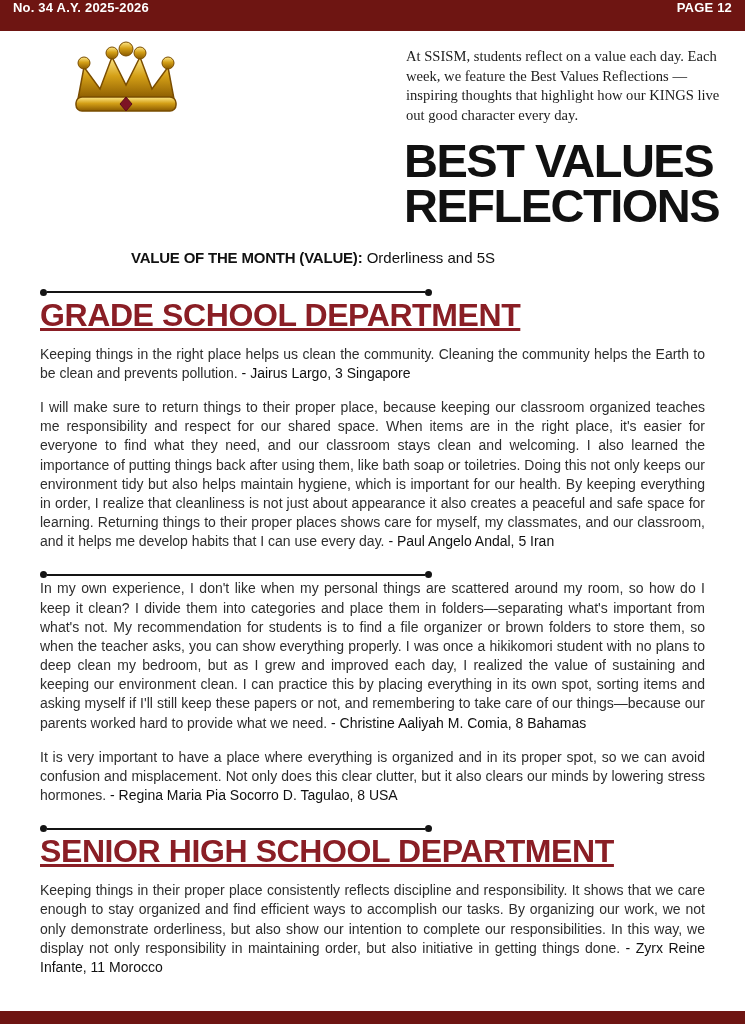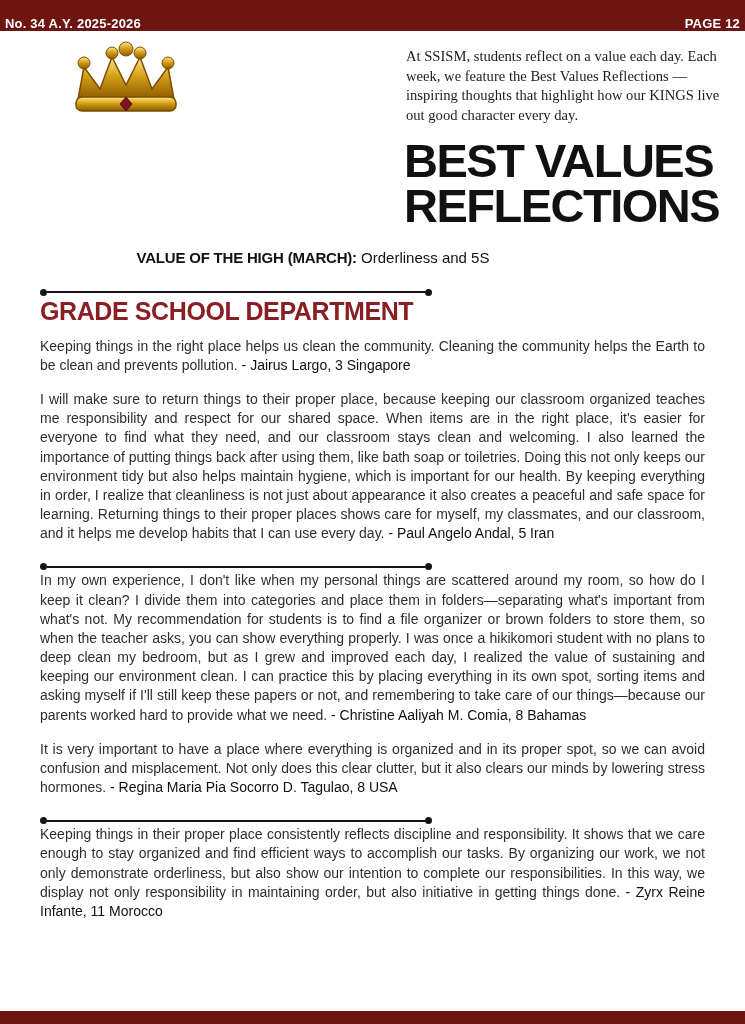--- a/index.html
+++ b/index.html
@@ -9,22 +9,22 @@
   }
   *{margin:0;padding:0;box-sizing:border-box;}
   html,body{background:#ffffff;}
   body{
     width:745px;height:1024px;position:relative;overflow:hidden;
     font-family:"Liberation Sans",sans-serif;
   }
   
   .topbar{
     height:31px;background:var(--maroon);color:#fff;
-    display:flex;align-items:flex-end;justify-content:space-between;
-    padding:0 5px;font-size:13px;font-weight:bold;letter-spacing:.2px;
+    display:flex;align-items:flex-start;justify-content:space-between;
+    padding:0 13px;font-size:13px;font-weight:bold;letter-spacing:.2px;
   }
   
   .masthead{display:flex;padding:12px 22px 0 8px;}
   .logo-wrap{position:relative;width:392px;height:178px;flex:none;}
   .logo-text{
     position:absolute;left:4px;bottom:-6px;
     font-family:"DejaVu Serif","Liberation Serif",serif;
     font-weight:bold;font-size:116px;letter-spacing:-6px;line-height:1;
     background:linear-gradient(180deg,#b8596b 0%,#8c2a3c 38%,#5c1322 78%,#41000e 100%);
     -webkit-background-clip:text;background-clip:text;color:transparent;
@@ -43,22 +43,22 @@
   
   .values{width:590px;margin:18px 0 0 18px;text-align:center;font-size:15px;color:#111;line-height:1.45;}
   .values b{letter-spacing:-.2px;}
   .values .muted{color:#565656;}
   
   .section{margin:20px 40px 0 40px;}
   .rule{width:392px;display:flex;align-items:center;margin-bottom:1px;}
   .rule .dot{width:7px;height:7px;border-radius:50%;background:#141414;flex:none;}
   .rule .line{flex:1;height:2.4px;background:#141414;}
   .section h2{
-    color:var(--heading);font-size:25px;font-weight:bold;
-    letter-spacing:-.4px;margin:1px 0 11px;
+    color:var(--heading);font-size:32px;font-weight:bold;
+    letter-spacing:-.4px;margin:1px 0 11px;text-decoration:underline;
   }
   .para{
     font-size:14px;line-height:1.37;text-align:justify;color:var(--ink);
     margin-bottom:15px;
   }
   .para .author{font-weight:normal;color:#111;}
   
   .bottombar{position:absolute;left:0;right:0;bottom:0;height:13px;background:var(--maroon);}
 </style>
 </head>
@@ -95,21 +95,21 @@
     <p class="intro">At SSISM, students reflect on a value each day. Each week, we feature the Best Values Reflections — inspiring thoughts that highlight how our KINGS live out good character every day.</p>
     <div class="title">
       <div>BEST VALUES</div>
       <div>REFLECTIONS</div>
     </div>
   </div>
 </div>
 
 <div class="values">
   <div>
-    <b>VALUE OF THE HIGH (MARCH):</b>
+    <b>VALUE OF THE MONTH (VALUE):</b>
     <span>Orderliness and 5S</span>
   </div>
 </div>
 
 <section class="section">
   <div class="rule">
     <span class="dot"></span>
     <span class="line"></span>
     <span class="dot"></span>
   </div>
@@ -139,20 +139,21 @@
     <span class="author">- Regina Maria Pia Socorro D. Tagulao, 8 USA</span>
   </p>
 </section>
 
 <section class="section">
   <div class="rule">
     <span class="dot"></span>
     <span class="line"></span>
     <span class="dot"></span>
   </div>
+  <h2>SENIOR HIGH SCHOOL DEPARTMENT</h2>
   <p class="para">
     <span>Keeping things in their proper place consistently reflects discipline and responsibility. It shows that we care enough to stay organized and find efficient ways to accomplish our tasks. By organizing our work, we not only demonstrate orderliness, but also show our intention to complete our responsibilities. In this way, we display not only responsibility in maintaining order, but also initiative in getting things done.</span>
     <span class="author">- Zyrx Reine Infante, 11 Morocco</span>
   </p>
 
 </section>
 
 <div class="bottombar"></div>
 
 </body></html>

